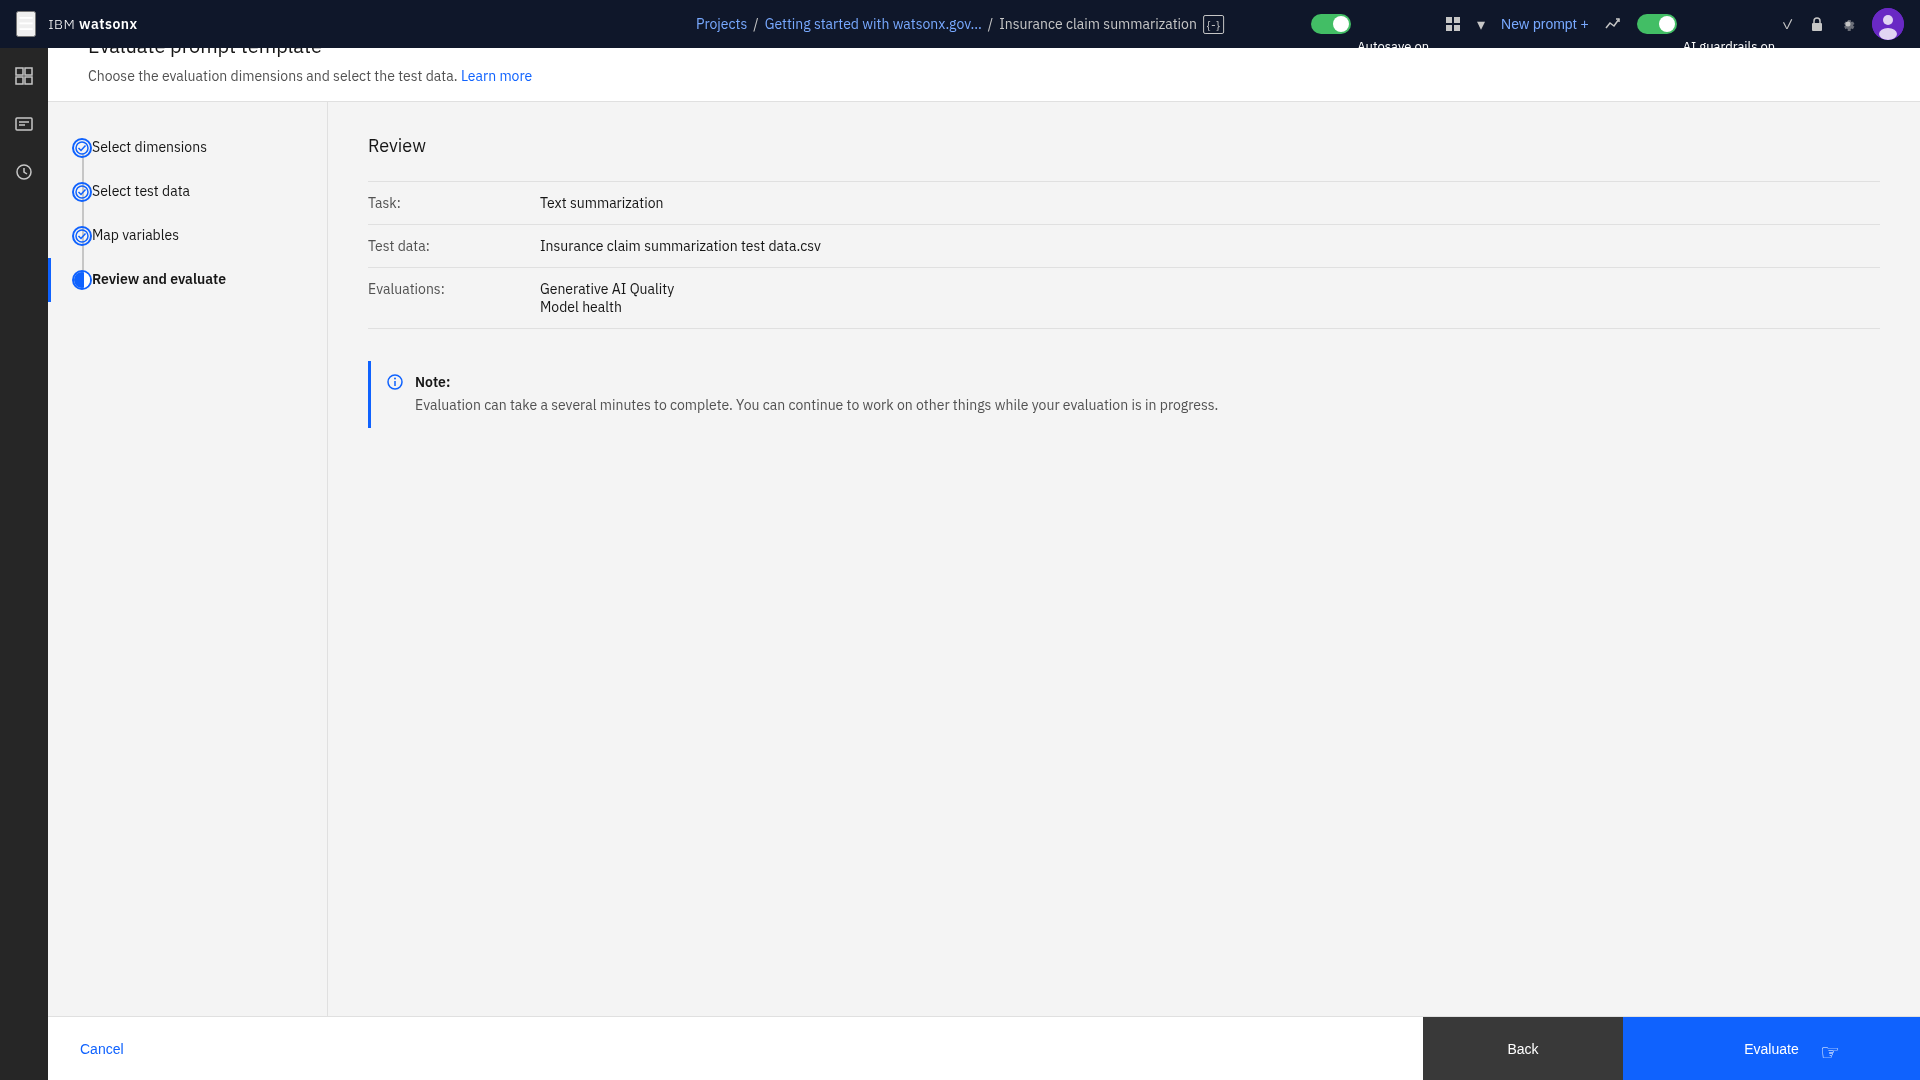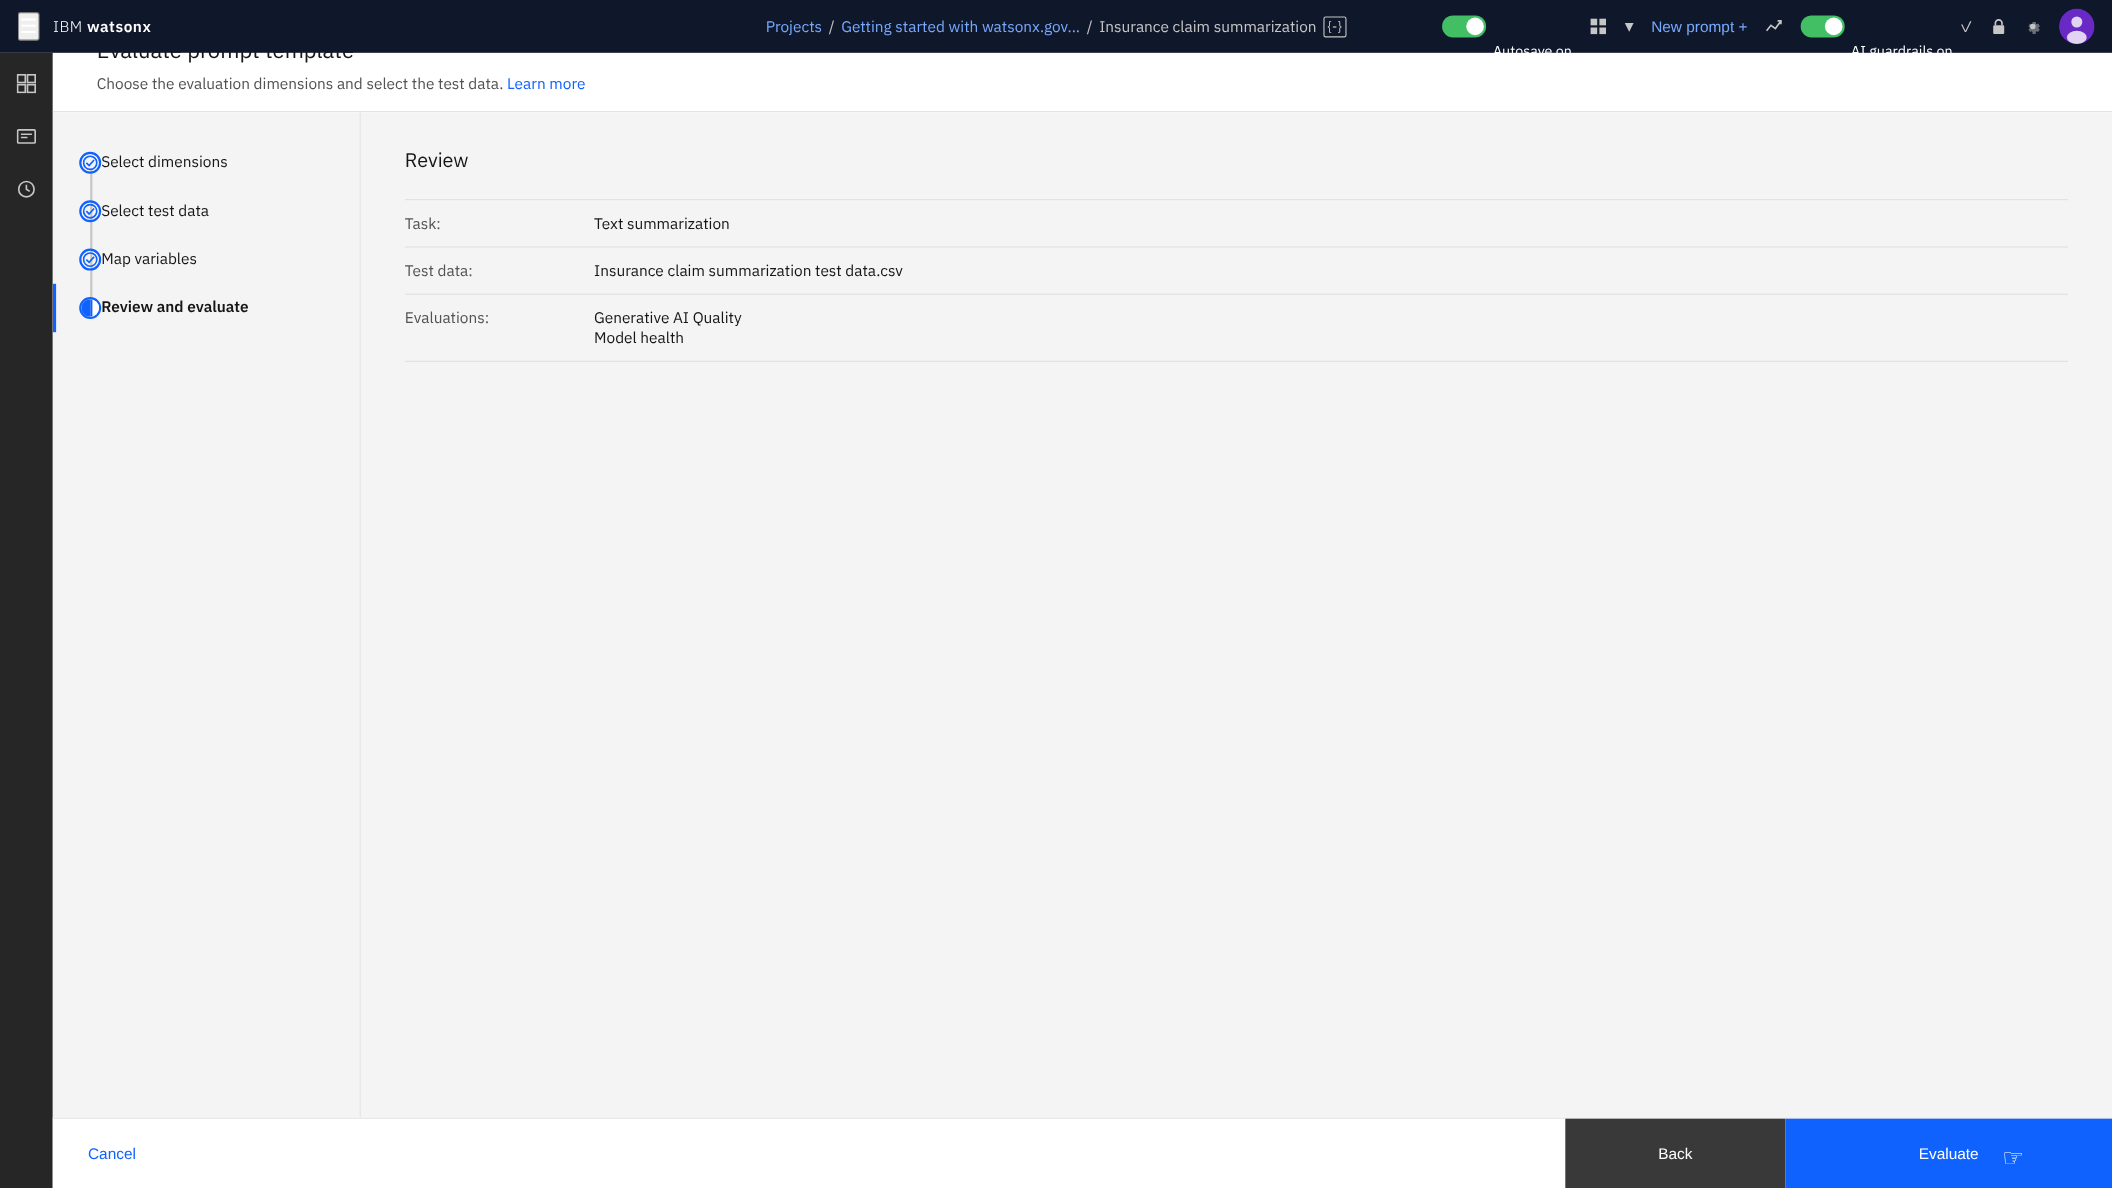--- a/index.html
+++ b/index.html
@@ -540,20 +540,33 @@
 
           <div class="review-row">
             <span class="review-label">Evaluations:</span>
             <div class="review-value">
               <div>Generative AI Quality</div>
               <div>Model health</div>
             </div>
           </div>
         </div>
 
+        <div class="note-box">
+          <div class="note-icon">
+            <svg width="16" height="16" viewBox="0 0 16 16" fill="none">
+                <circle cx="8" cy="8" r="7" stroke="#0f62fe" stroke-width="1.5"></circle>
+                <line x1="8" y1="7" x2="8" y2="12" stroke="#0f62fe" stroke-width="1.5"></line>
+                <circle cx="8" cy="4.5" r="1" fill="#0f62fe"></circle>
+              </svg>
+          </div>
+          <div class="note-content">
+            <div class="note-title">Note:</div>
+            <div class="note-text">Evaluation can take a several minutes to complete. You can continue to work on other things while your evaluation is in progress.</div>
+          </div>
+        </div>
       </div>
     </div>
 
     <div class="modal-footer">
       <button class="footer-cancel">Cancel</button>
       <div class="footer-spacer"></div>
       <button class="footer-back">Back</button>
       <button class="footer-evaluate">
         <span>Evaluate</span>
         <span class="cursor-hand">☞</span>

